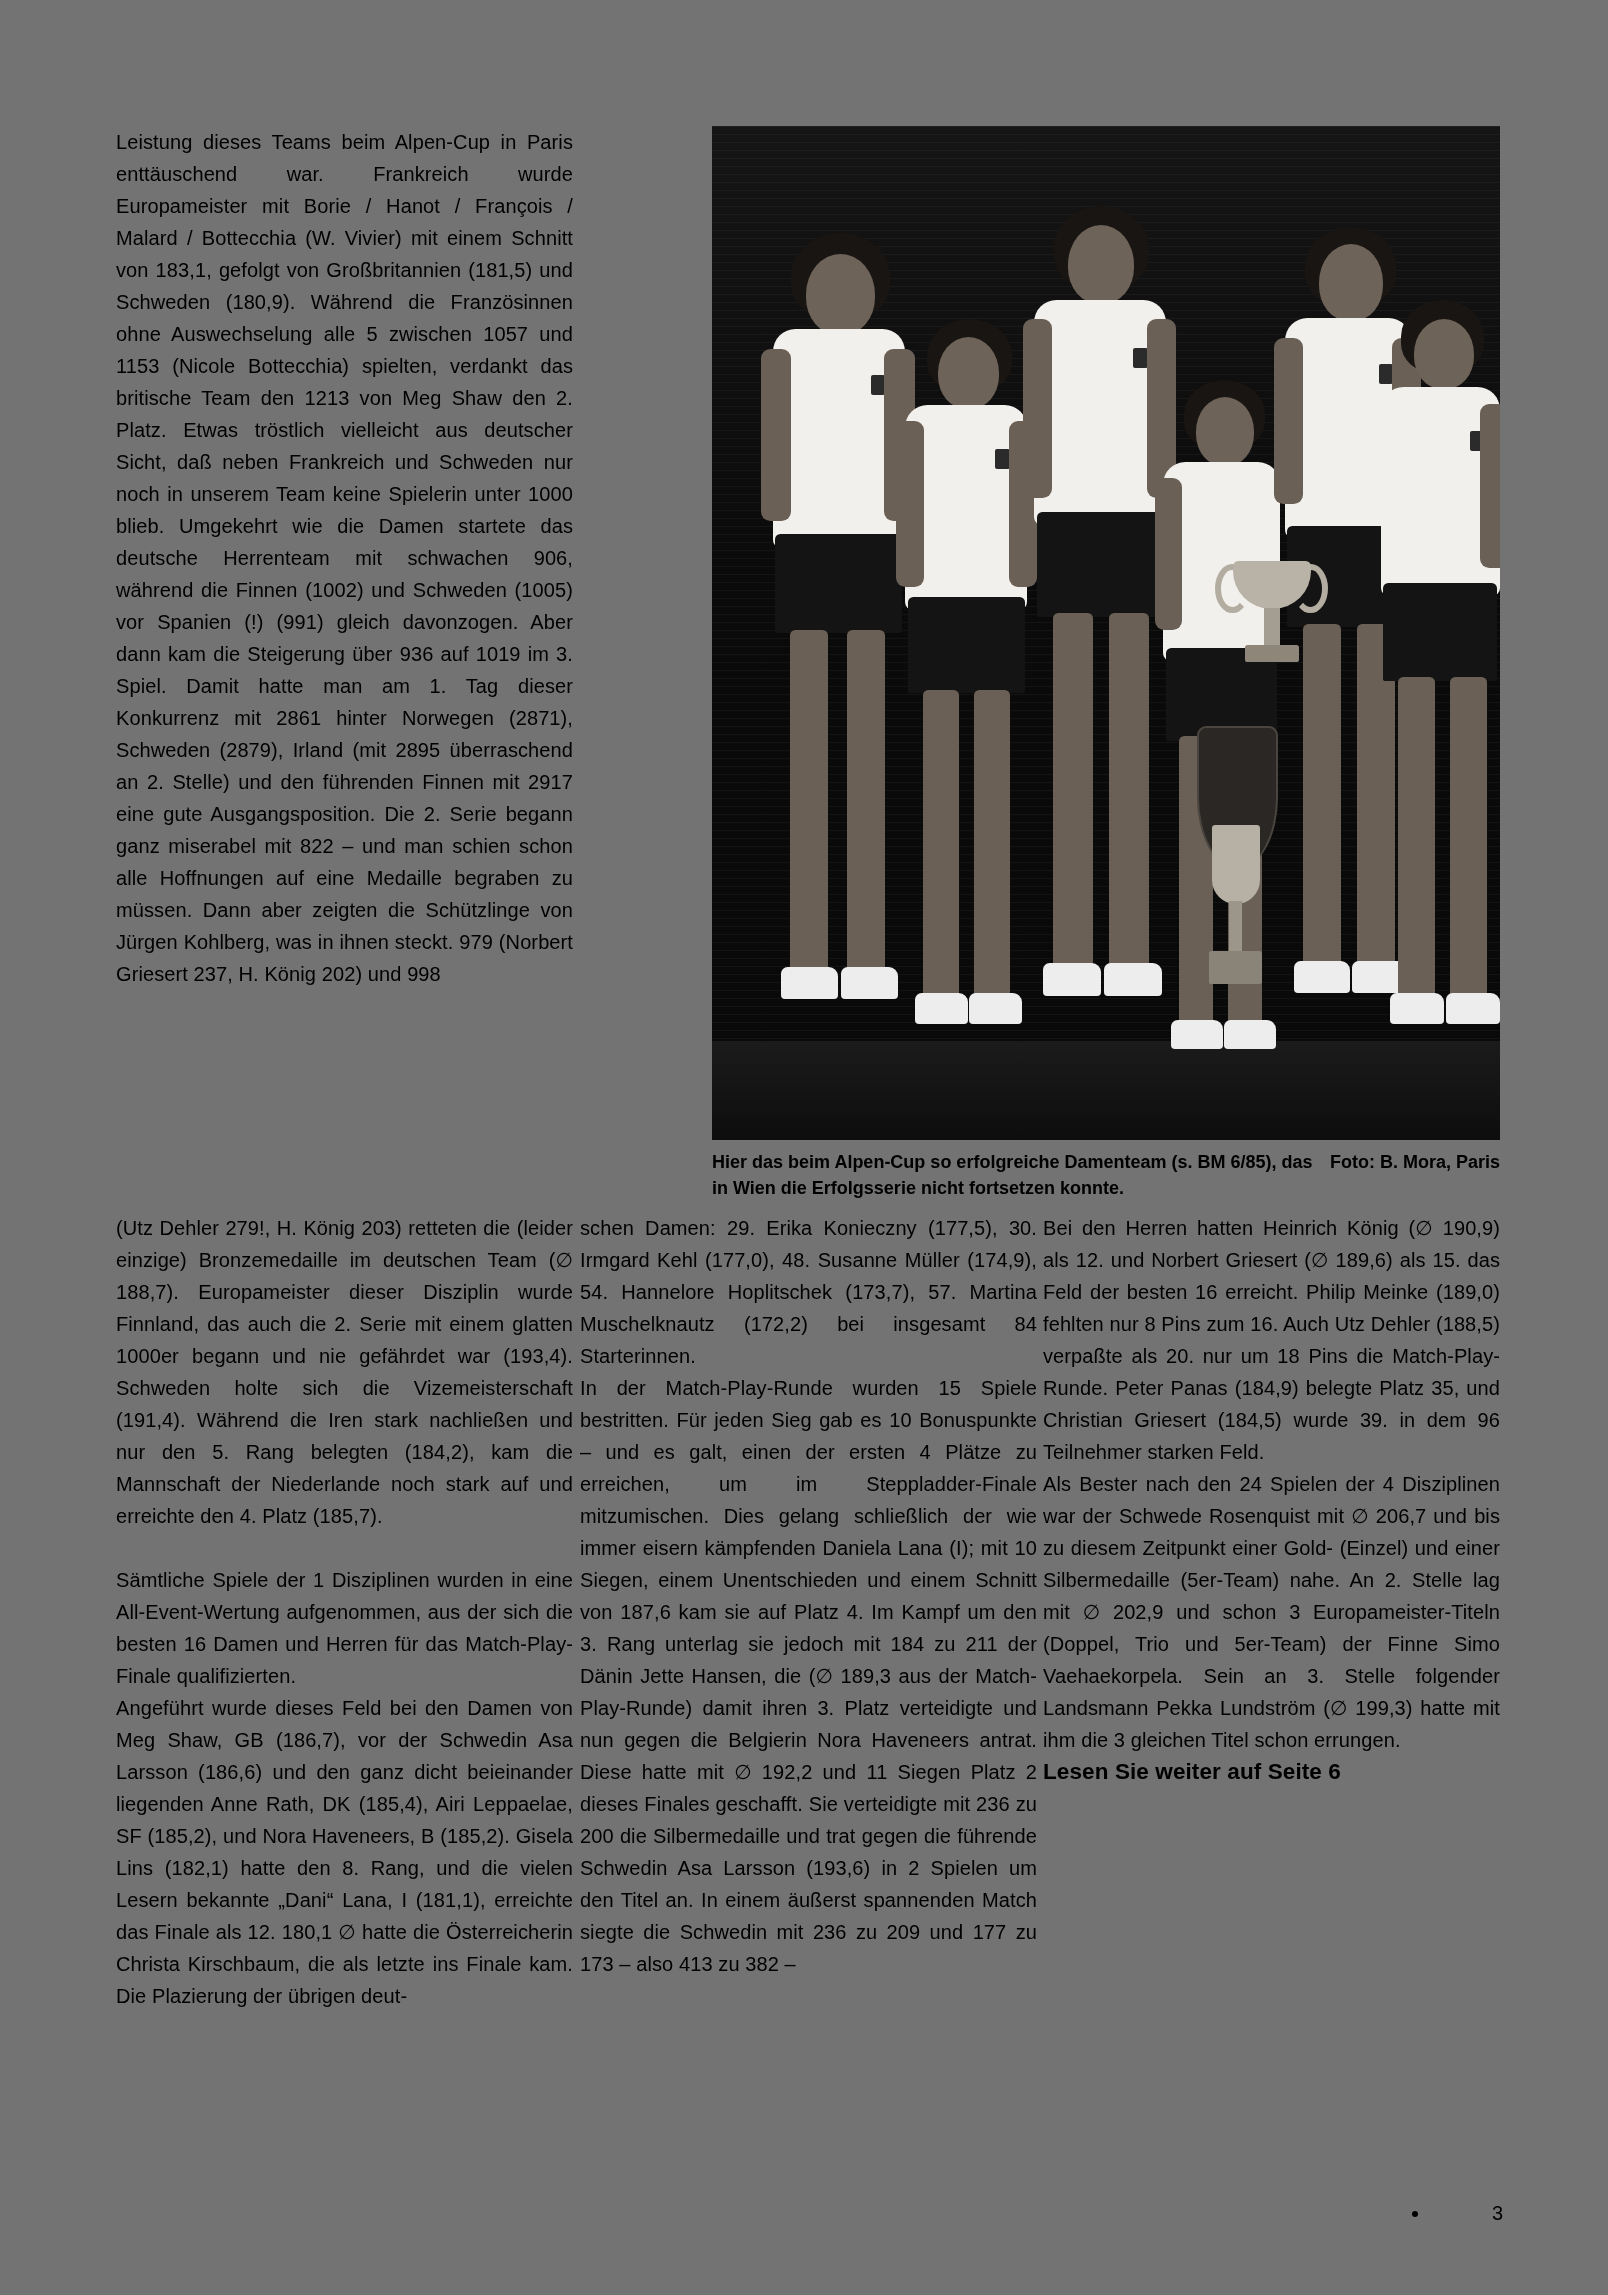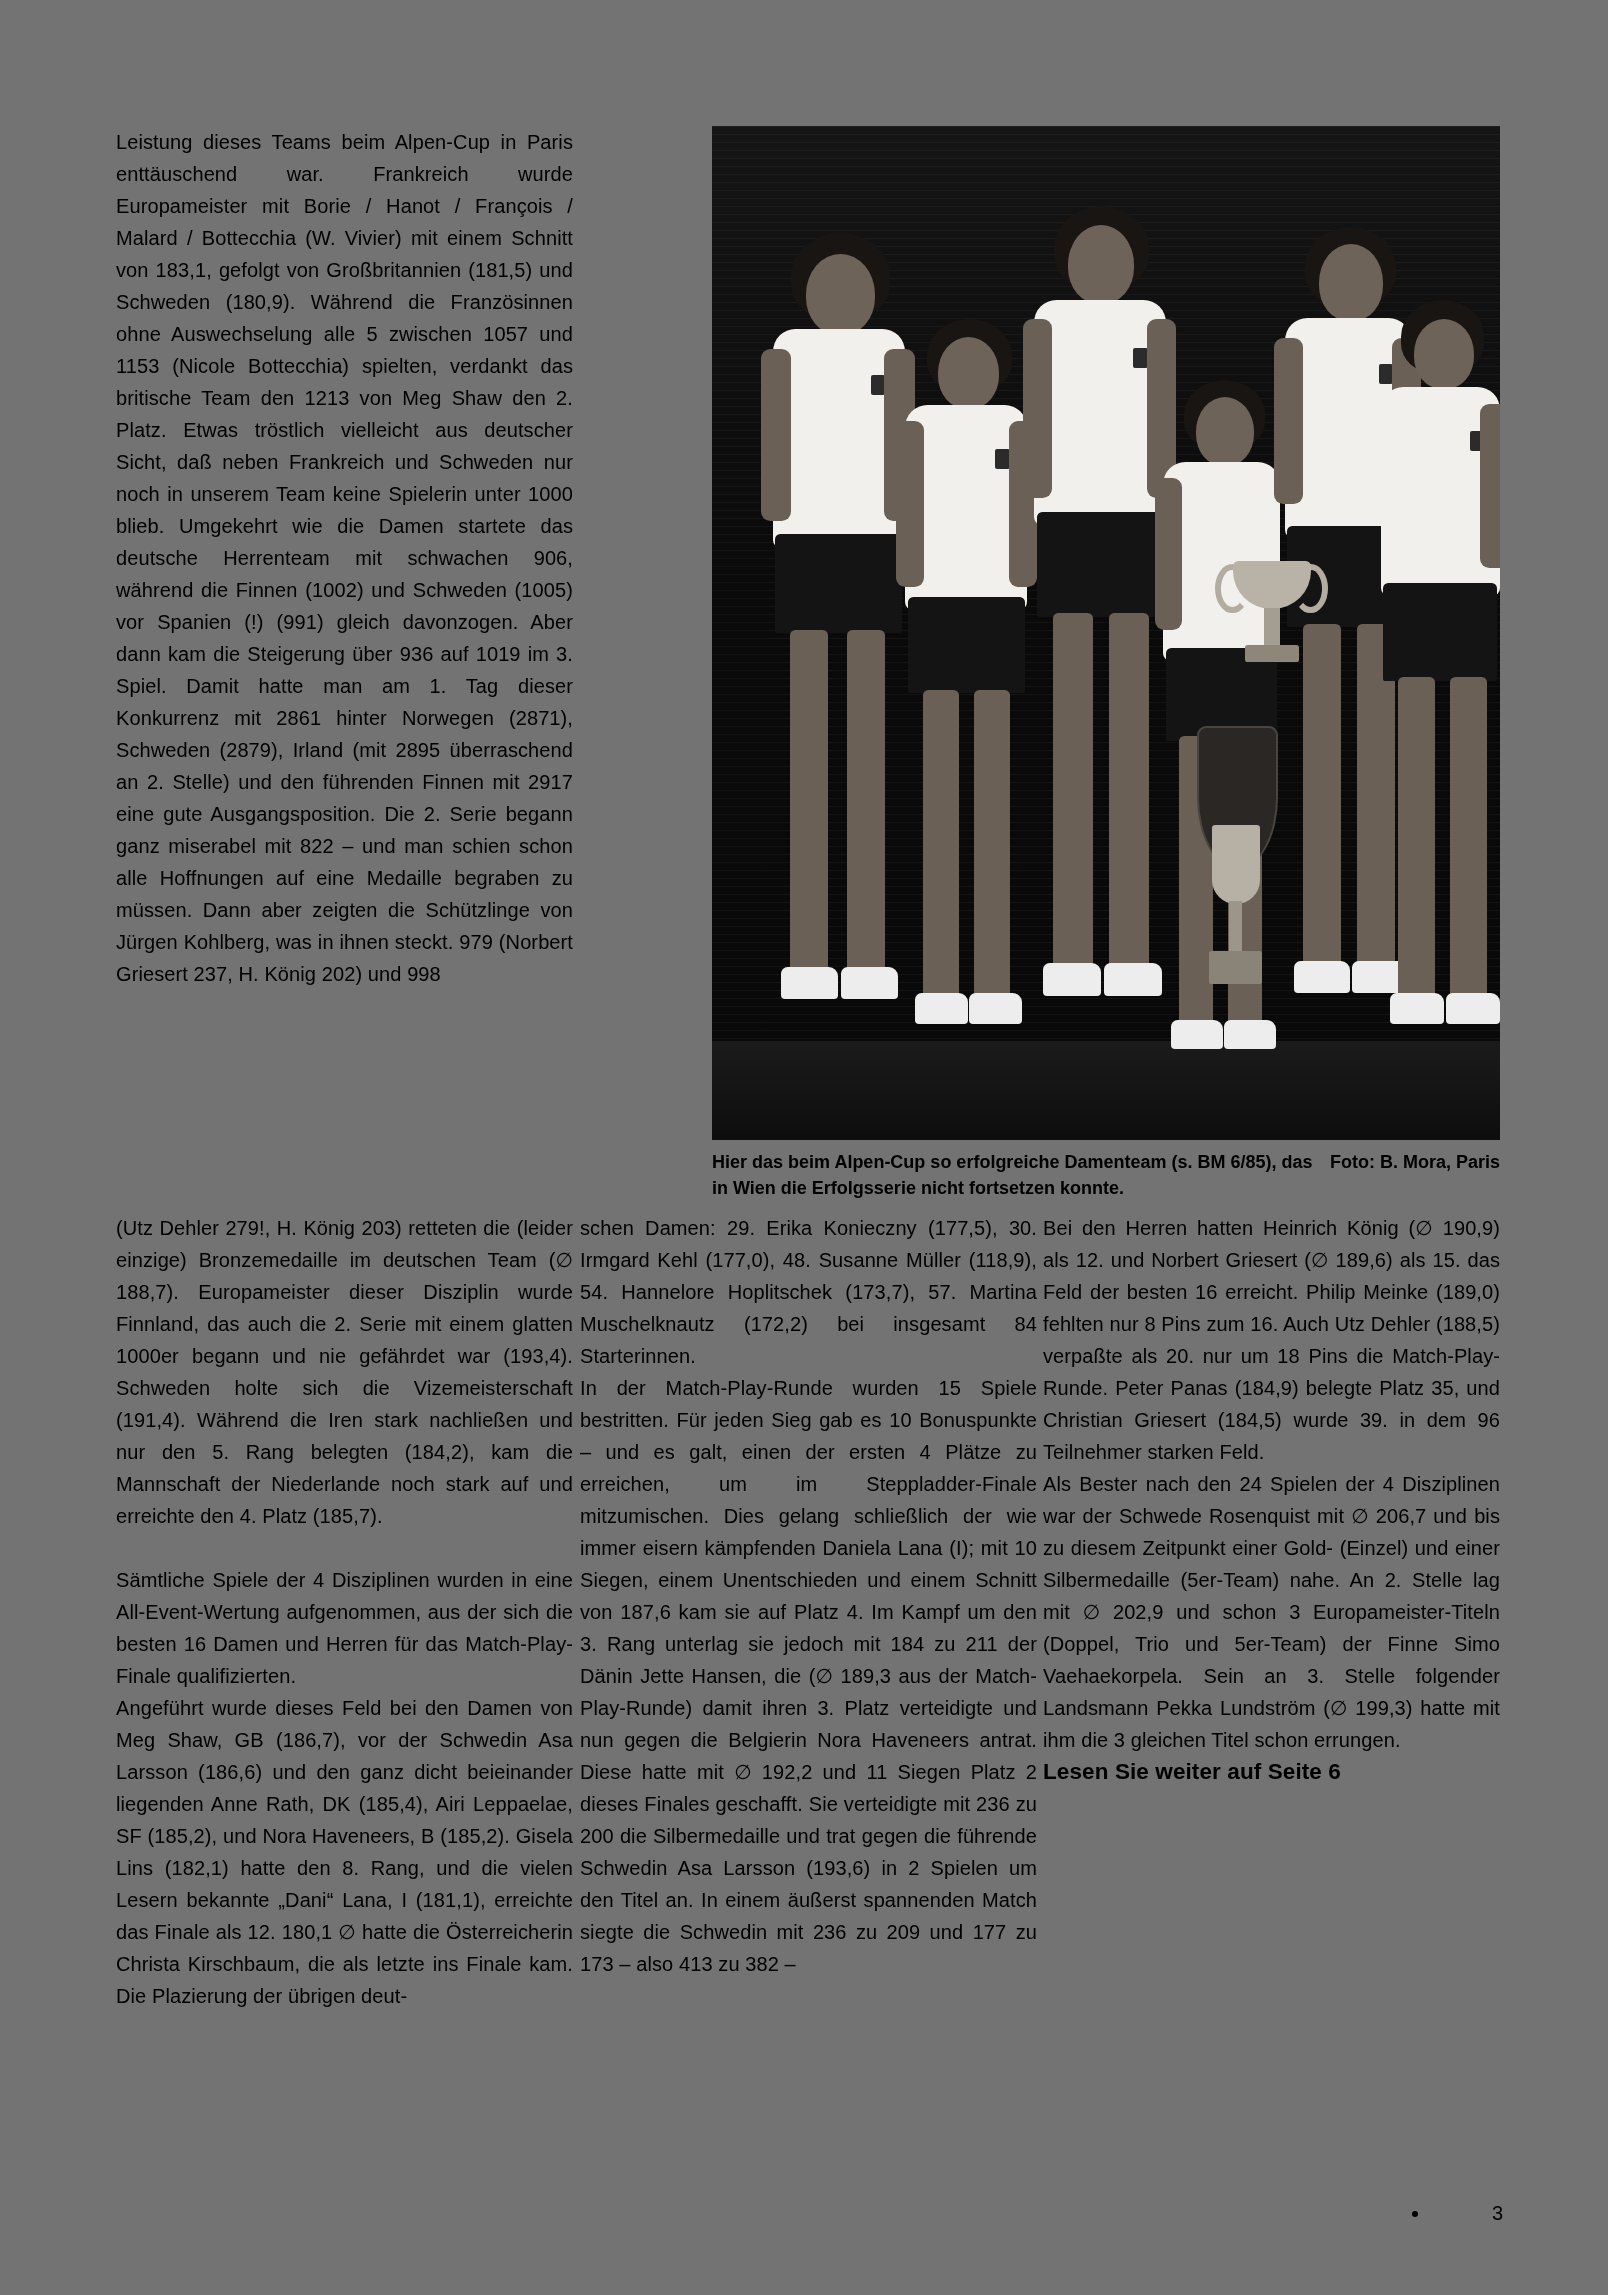--- a/index.html
+++ b/index.html
@@ -375,26 +375,26 @@
         <span>Hier das beim Alpen-Cup so erfolgreiche Damenteam (s. BM 6/85), das in Wien die Erfolgsserie nicht fortsetzen konnte.</span>
       </div>
     </div>
   </div>
 
   <div class="cols">
 
     <div class="col col-1">
       <p><span>(Utz Dehler </span><b>279!</b><span>, H. König 203) retteten die (leider einzige) Bronzemedaille im deutschen Team (∅ 188,7). Europameister dieser Disziplin wurde Finnland, das auch die 2. Serie mit einem glatten 1000er begann und nie gefährdet war (193,4). Schweden holte sich die Vizemeisterschaft (191,4). Während die Iren stark nachließen und nur den 5. Rang belegten (184,2), kam die Mannschaft der Niederlande noch stark auf und erreichte den 4. Platz (185,7).</span></p>
       <div class="spacer"></div>
-      <p><span>Sämtliche Spiele der 4 Disziplinen wurden in eine </span><b>All-Event-Wertung</b><span> aufgenommen, aus der sich die besten 16 Damen und Herren für das Match-Play-Finale qualifizierten.</span></p>
+      <p><span>Sämtliche Spiele der 1 Disziplinen wurden in eine </span><b>All-Event-Wertung</b><span> aufgenommen, aus der sich die besten 16 Damen und Herren für das Match-Play-Finale qualifizierten.</span></p>
       <p><span>Angeführt wurde dieses Feld bei den </span><b>Damen</b><span> von Meg Shaw, GB (186,7), vor der Schwedin Asa Larsson (186,6) und den ganz dicht beieinander liegenden Anne Rath, DK (185,4), Airi Leppaelae, SF (185,2), und Nora Haveneers, B (185,2). Gisela Lins (182,1) hatte den 8. Rang, und die vielen Lesern bekannte „Dani“ Lana, I (181,1), erreichte das Finale als 12. 180,1 ∅ hatte die Österreicherin Christa Kirschbaum, die als letzte ins Finale kam. Die Plazierung der übrigen deut-</span></p>
     </div>
 
     <div class="col col-2">
-      <p>schen Damen: 29. Erika Konieczny (177,5), 30. Irmgard Kehl (177,0), 48. Susanne Müller (118,9), 54. Hannelore Hoplitschek (173,7), 57. Martina Muschelknautz (172,2) bei insgesamt 84 Starterinnen.</p>
+      <p>schen Damen: 29. Erika Konieczny (177,5), 30. Irmgard Kehl (177,0), 48. Susanne Müller (174,9), 54. Hannelore Hoplitschek (173,7), 57. Martina Muschelknautz (172,2) bei insgesamt 84 Starterinnen.</p>
       <p>In der Match-Play-Runde wurden 15 Spiele bestritten. Für jeden Sieg gab es 10 Bonuspunkte – und es galt, einen der ersten 4 Plätze zu erreichen, um im Steppladder-Finale mitzumischen. Dies gelang schließlich der wie immer eisern kämpfenden Daniela Lana (I); mit 10 Siegen, einem Unentschieden und einem Schnitt von 187,6 kam sie auf Platz 4. Im Kampf um den 3. Rang unterlag sie jedoch mit 184 zu 211 der Dänin Jette Hansen, die (∅ 189,3 aus der Match-Play-Runde) damit ihren 3. Platz verteidigte und nun gegen die Belgierin Nora Haveneers antrat. Diese hatte mit ∅ 192,2 und 11 Siegen Platz 2 dieses Finales geschafft. Sie verteidigte mit 236 zu 200 die Silbermedaille und trat gegen die führende Schwedin Asa Larsson (193,6) in 2 Spielen um den Titel an. In einem äußerst spannenden Match siegte die Schwedin mit 236 zu 209 und 177 zu 173 – also 413 zu 382 –</p>
     </div>
 
     <div class="col col-3">
       <p>Bei den Herren hatten Heinrich König (∅ 190,9) als 12. und Norbert Griesert (∅ 189,6) als 15. das Feld der besten 16 erreicht. Philip Meinke (189,0) fehlten nur 8 Pins zum 16. Auch Utz Dehler (188,5) verpaßte als 20. nur um 18 Pins die Match-Play-Runde. Peter Panas (184,9) belegte Platz 35, und Christian Griesert (184,5) wurde 39. in dem 96 Teilnehmer starken Feld.</p>
       <p>Als Bester nach den 24 Spielen der 4 Disziplinen war der Schwede Rosenquist mit ∅ 206,7 und bis zu diesem Zeitpunkt einer Gold- (Einzel) und einer Silbermedaille (5er-Team) nahe. An 2. Stelle lag mit ∅ 202,9 und schon 3 Europameister-Titeln (Doppel, Trio und 5er-Team) der Finne Simo Vaehaekorpela. Sein an 3. Stelle folgender Landsmann Pekka Lundström (∅ 199,3) hatte mit ihm die 3 gleichen Titel schon errungen.</p>
       <p class="read-on">Lesen Sie weiter auf Seite 6</p>
     </div>
   </div>
 

